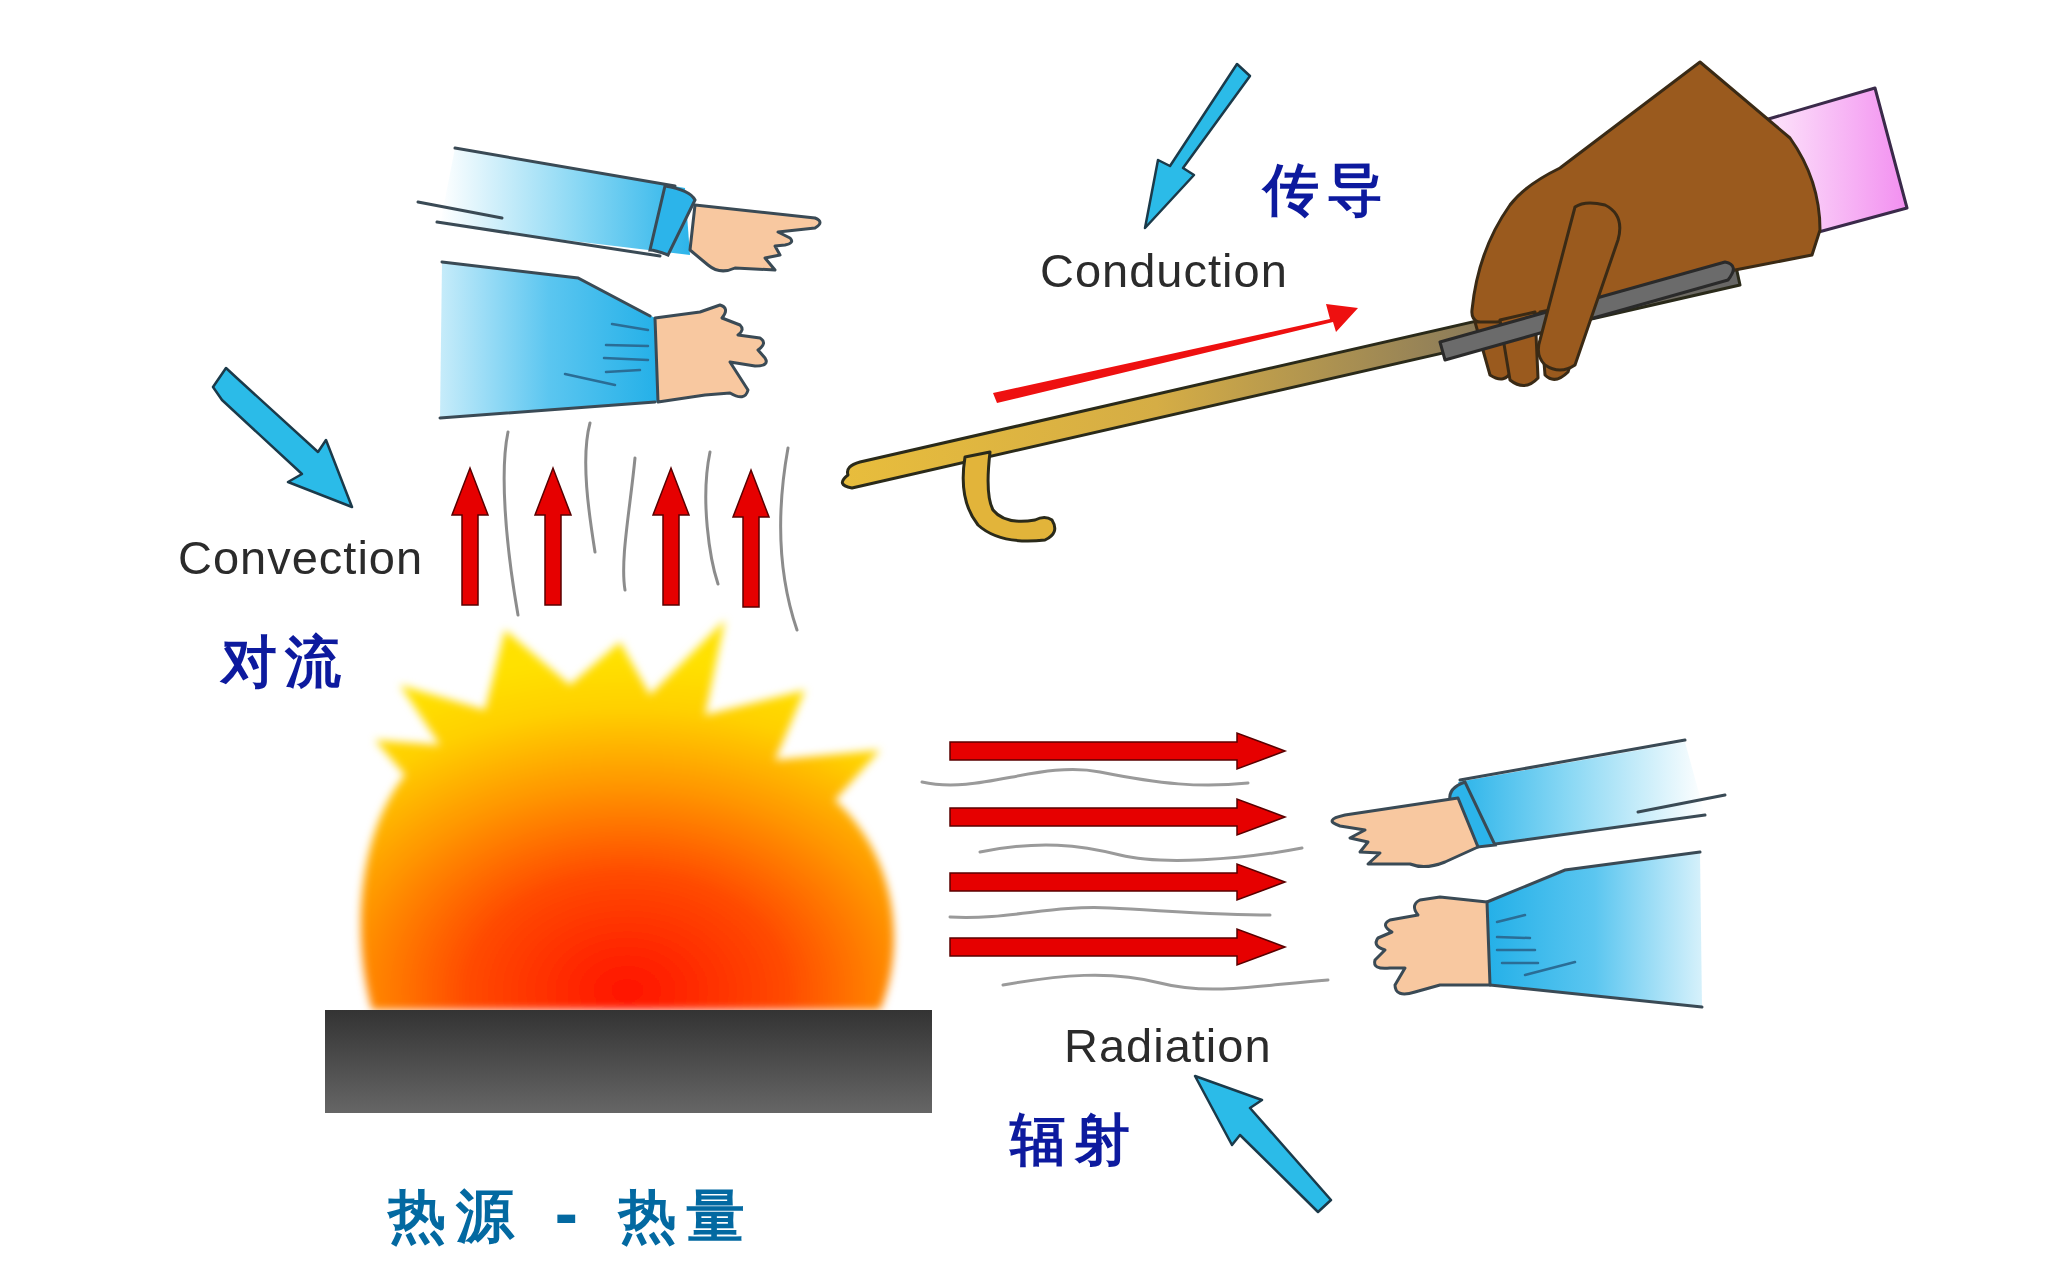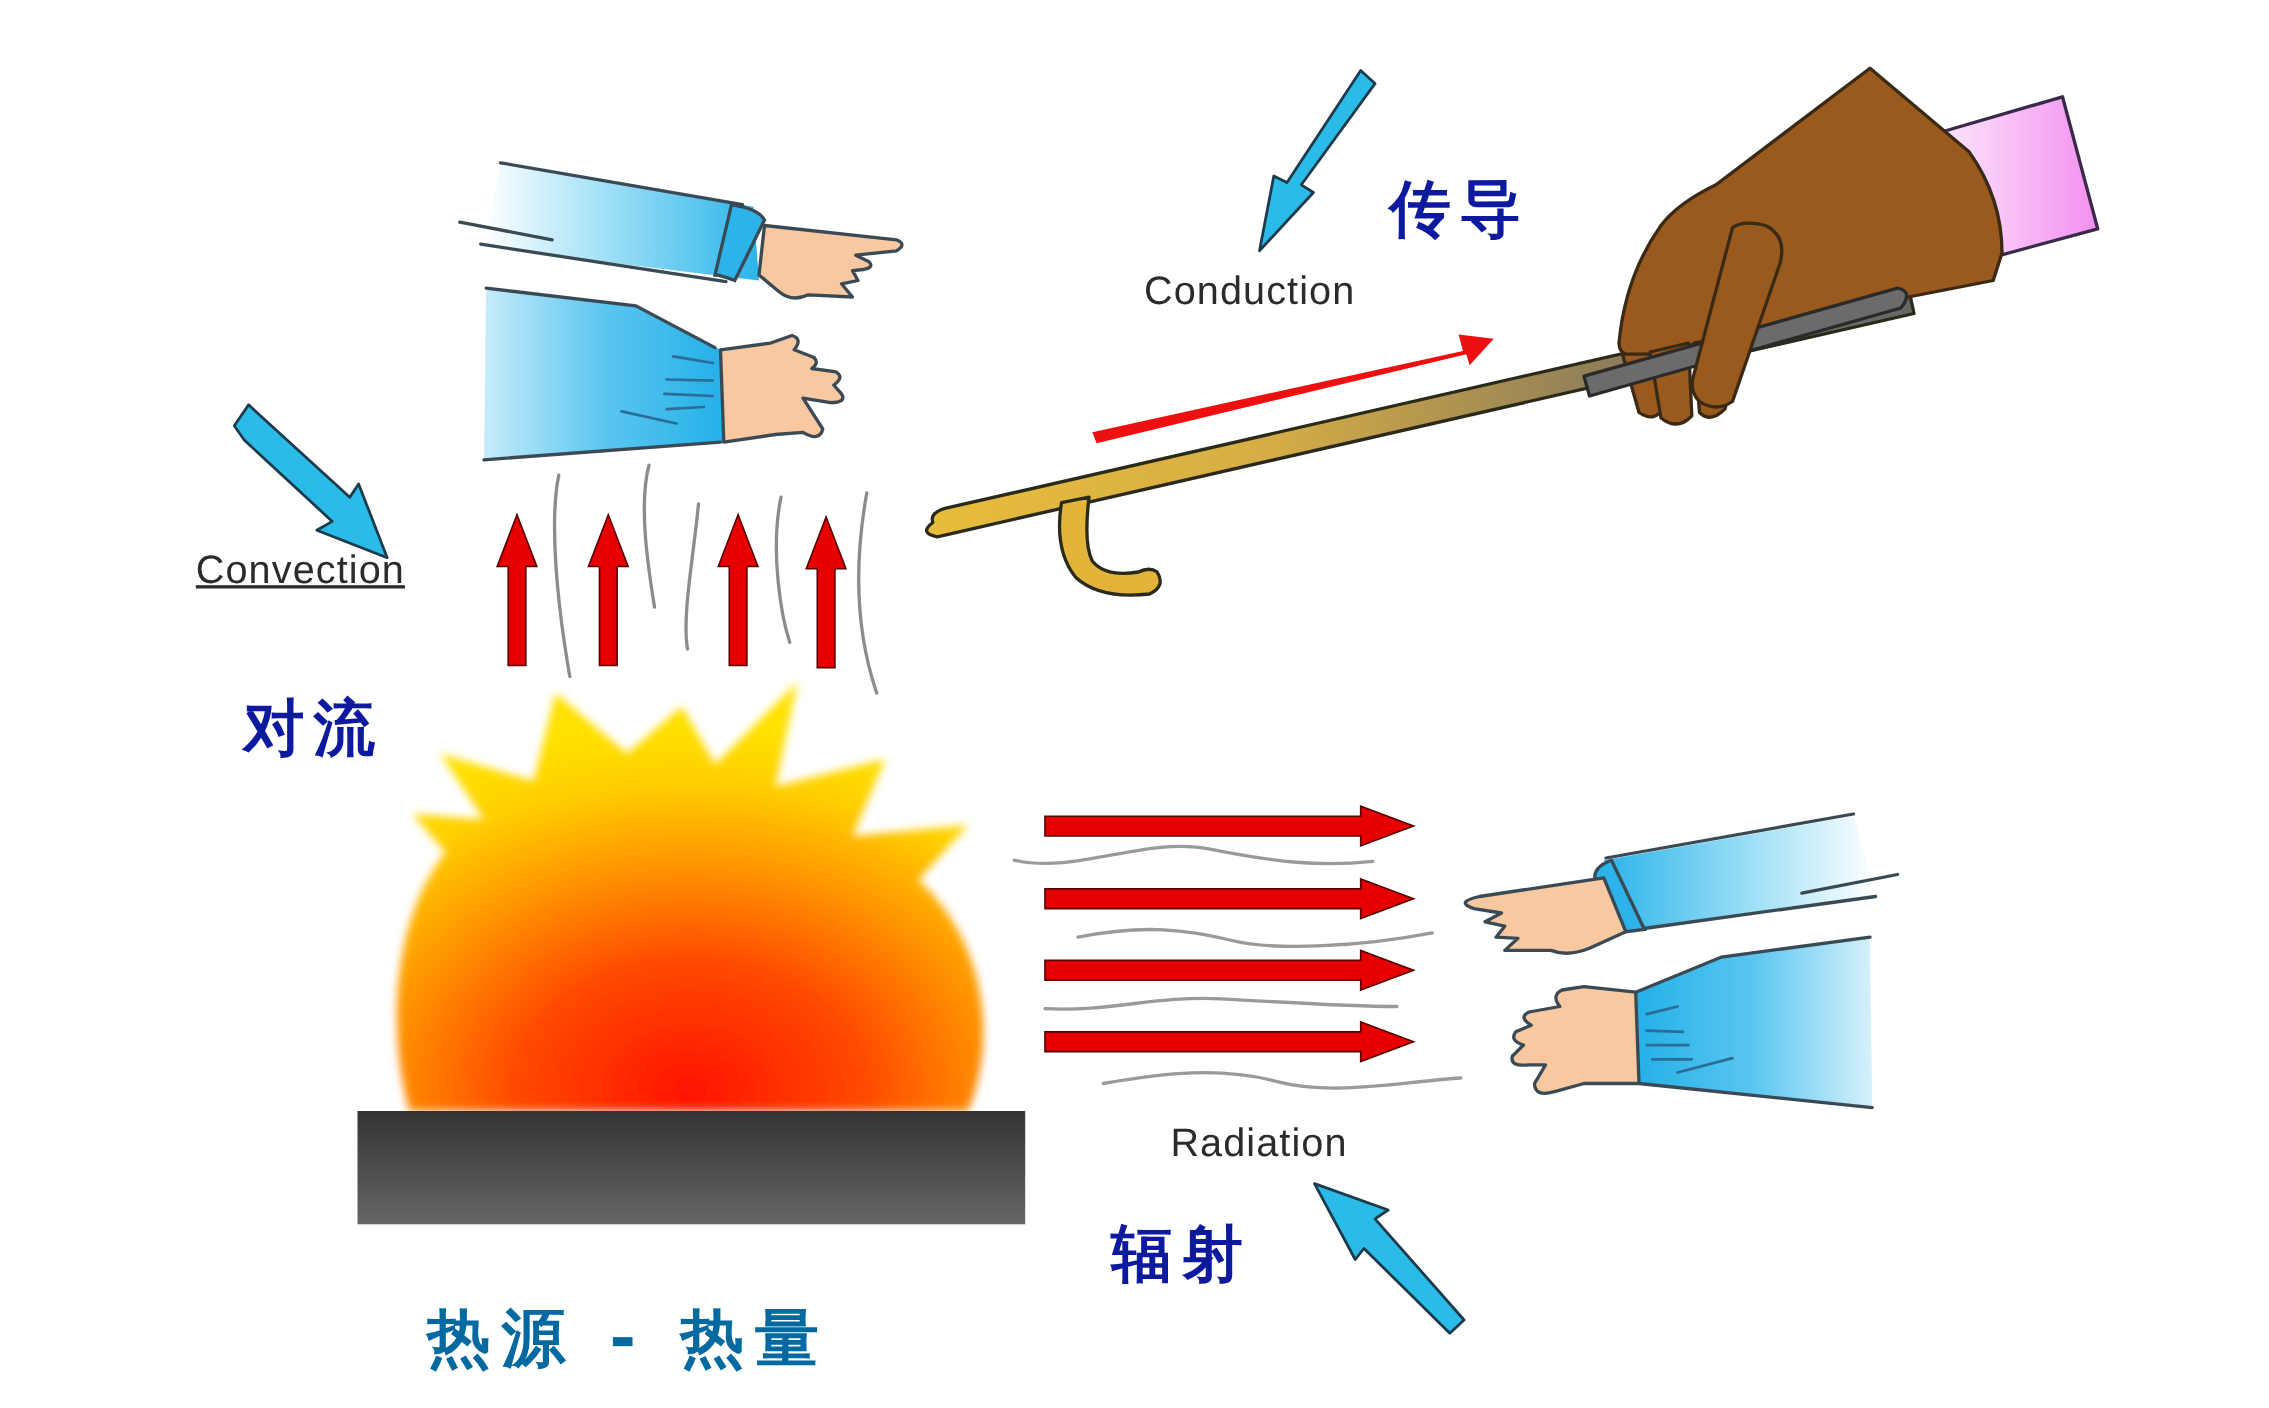--- a/index.html
+++ b/index.html
@@ -1,21 +1,21 @@
 <!DOCTYPE html>
 <html><head>
 <meta charset="utf-8">
 <style>
   html, body { margin: 0; padding: 0; background: #ffffff; }
   body { width: 2063px; height: 1280px; position: relative; overflow: hidden; }
   #canvas { position: absolute; left: 0; top: 0; width: 2063px; height: 1280px; }
   .label-en {
     position: absolute;
     font-family: "Liberation Sans", "DejaVu Sans", sans-serif;
-    font-size: 36px;
+    font-size: 47px;
     color: #2b2b2b;
     letter-spacing: 1px;
     white-space: nowrap;
   }
   .label-cn {
     position: absolute;
     font-family: "DejaVu Sans", "Liberation Sans", sans-serif;
     font-size: 56px;
     font-weight: bold;
     white-space: nowrap;
@@ -187,21 +187,21 @@
 
     <path fill="url(#sleeveR2)" stroke="none" d="M 1568 870 L 1700 852 L 1702 1007 L 1490 985 L 1487 902 Z"></path>
     <path fill="none" stroke="#3a4a55" stroke-width="3" stroke-linecap="round" d="M 1487 902 L 1565 870 L 1700 852"></path>
     <path fill="none" stroke="#3a4a55" stroke-width="3" stroke-linecap="round" d="M 1490 985 L 1702 1007"></path>
     <path fill="none" stroke="#2a6d96" stroke-width="2.5" stroke-linecap="round" d="M 1497 922 L 1525 915 M 1497 937 L 1530 938 M 1497 950 L 1535 950 M 1502 963 L 1538 963 M 1525 975 L 1575 962"></path>
 
     <path fill="#f8c8a0" stroke="#3a4a55" stroke-width="3" stroke-linejoin="round" d="M 1487 902 L 1440 897 L 1420 900 Q 1410 905 1418 915 L 1390 920 Q 1380 925 1392 932 L 1378 938 Q 1372 946 1385 950 L 1375 960 Q 1372 970 1390 968 L 1405 968 L 1395 985 Q 1395 998 1415 992 L 1440 985 L 1490 985 Z"></path>
   </g>
 </svg>
 
-<div class="label-en" style="left:178px; top:497px;text-decoration:underline;">Convection</div>
+<div class="label-en" style="left:178px; top:530px;">Convection</div>
 <div class="label-cn blue" style="left:221px; top:625px;font-family:Liberation Serif, serif;">对流</div>
 
 <div class="label-en" style="left:1040px; top:243px;">Conduction</div>
 <div class="label-cn blue" style="left:1263px; top:153px;">传导</div>
 
 <div class="label-en" style="left:1032px; top:1018px;margin-left:32px;">Radiation</div>
 <div class="label-cn blue" style="left:1010px; top:1103px;font-family:Liberation Mono, monospace;">辐射</div>
 
 <div class="label-cn black" style="left:388px; top:1178px;">热源 - 热量</div>
 

